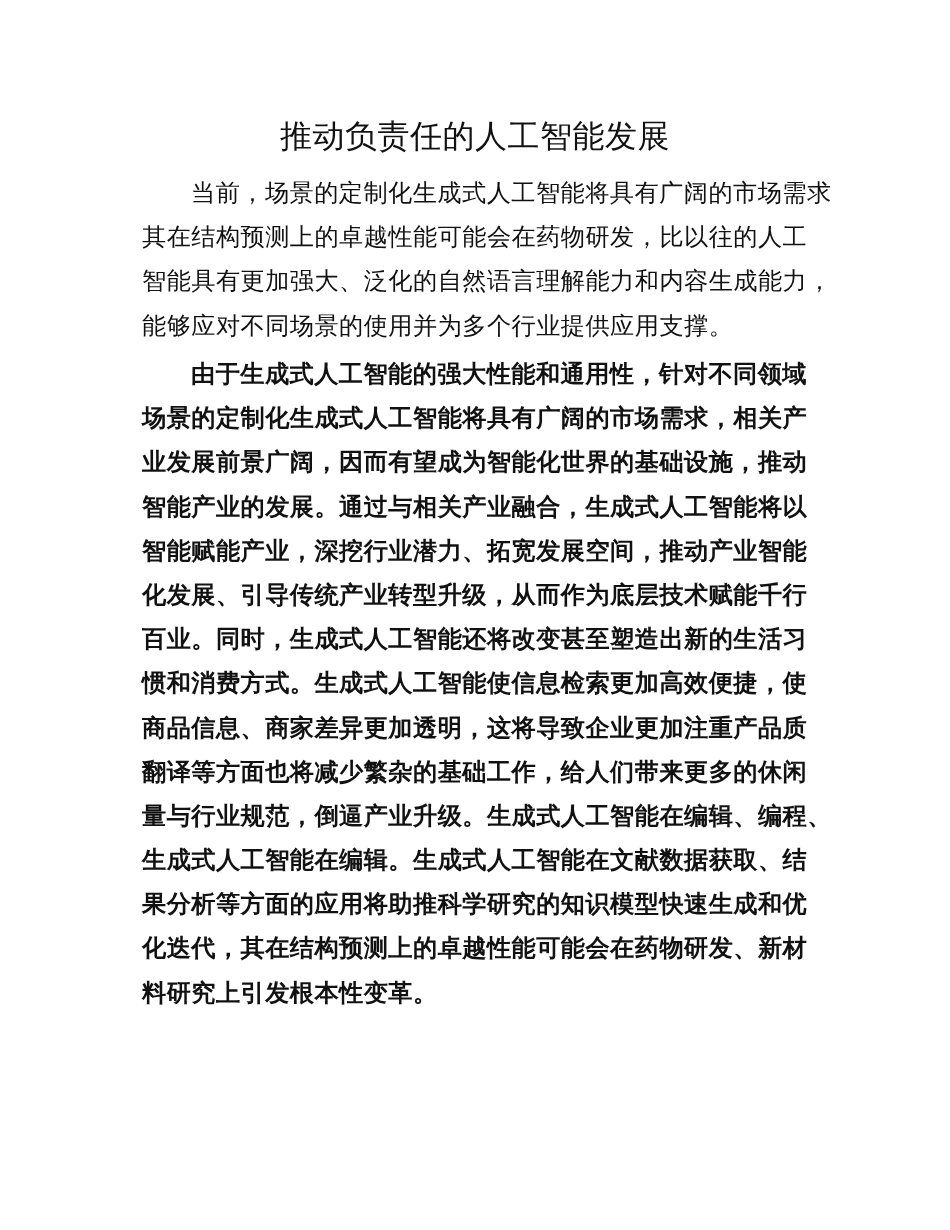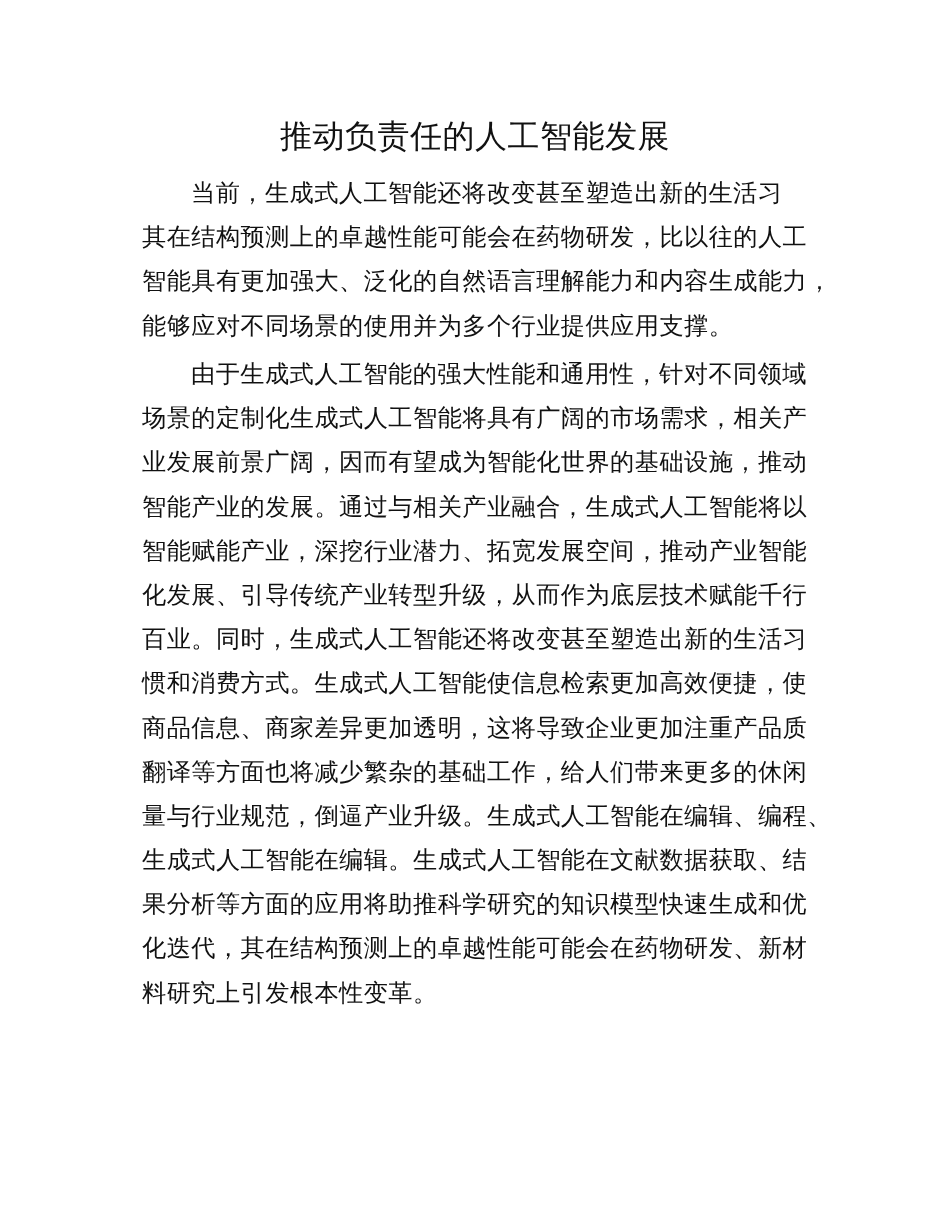--- a/index.html
+++ b/index.html
@@ -6,30 +6,30 @@
   body { width: 950px; height: 1230px; position: relative; overflow: hidden;
          font-family: "DejaVu Sans", "Liberation Sans", sans-serif; color: #111111; }
   .page { position: absolute; left: 0; top: 0; width: 950px; height: 1140px; background: #ffffff; }
   .title { position: absolute; left: 0; width: 950px; top: 114px; text-align: center;
            font-size: 32px; line-height: 44px; letter-spacing: 0.5px; white-space: nowrap; }
   .para { position: absolute; left: 142px; width: 720px; }
   .line { display: block; height: 44.2px; line-height: 44.2px; font-size: 24.2px;
           white-space: nowrap; letter-spacing: 0.45px; }
   .indent { padding-left: 49px; }
   #p1 { top: 171px; }
-  #p2 { top: 352px; }
+  #p2 { top: 352px; font-weight: bold; }
 </style>
 </head>
 <body>
 
 <div class="page">
   <div class="title">推动负责任的人工智能发展</div>
 
   <div class="para" id="p1">
-    <span class="line indent">当前，生成式人工智能还将改变甚至塑造出新的生活习</span>
+    <span class="line indent">当前，场景的定制化生成式人工智能将具有广阔的市场需求</span>
     <span class="line">其在结构预测上的卓越性能可能会在药物研发，比以往的人工</span>
     <span class="line">智能具有更加强大、泛化的自然语言理解能力和内容生成能力，</span>
     <span class="line">能够应对不同场景的使用并为多个行业提供应用支撑。</span>
   </div>
 
   <div class="para" id="p2">
     <span class="line indent">由于生成式人工智能的强大性能和通用性，针对不同领域</span>
     <span class="line">场景的定制化生成式人工智能将具有广阔的市场需求，相关产</span>
     <span class="line">业发展前景广阔，因而有望成为智能化世界的基础设施，推动</span>
     <span class="line">智能产业的发展。通过与相关产业融合，生成式人工智能将以</span>

